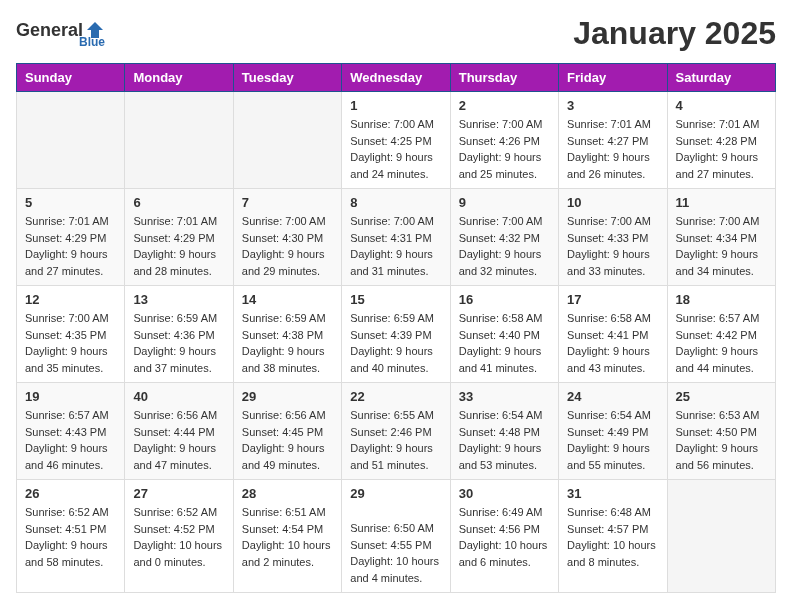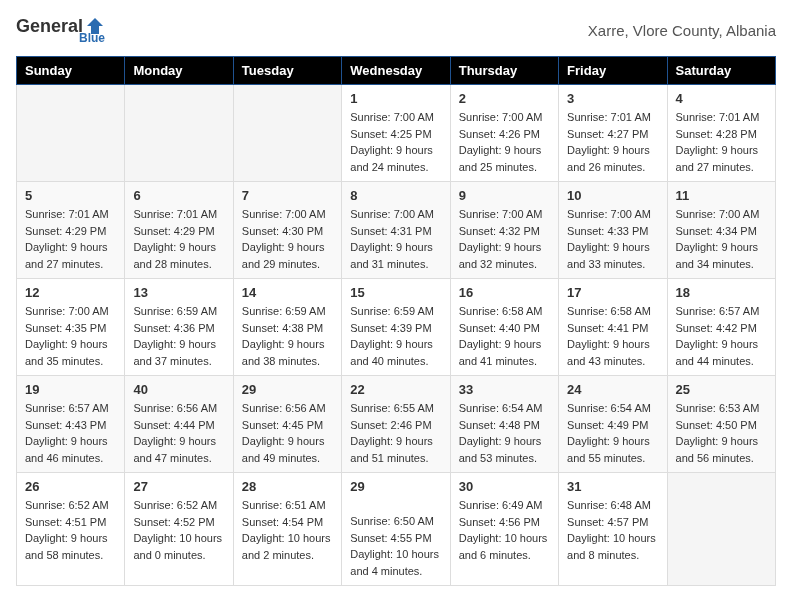--- a/index.html
+++ b/index.html
@@ -50,21 +50,21 @@
       font-size: 15px;
       font-weight: normal;
       color: #555;
     }
     .calendar {
       width: 100%;
       border-collapse: collapse;
       border: 1px solid #ccc;
     }
     .calendar th {
-      background-color: #000000;
+      background-color: #a21caf;
       color: white;
       text-align: left;
       padding: 6px 8px;
       font-size: 13px;
       font-weight: bold;
       border: 1px solid #1f5290;
     }
     .calendar td {
       vertical-align: top;
       padding: 6px 8px;
@@ -105,21 +105,21 @@
       <div style="display:flex; align-items:center; gap:2px;">
         <span class="logo-text-general">General</span>
         <svg class="logo-icon" viewBox="0 0 20 20" xmlns="http://www.w3.org/2000/svg">
           <polygon points="10,2 18,10 14,10 14,18 6,18 6,10 2,10" fill="#2a6bb0"></polygon>
         </svg>
       </div>
       <span class="logo-text-blue" style="margin-top:-4px;">Blue</span>
     </div>
   </div>
   <div class="title-block">
-    <h2>Xarre, Vlore County, Albania</h2>
+    <h1>January 2025</h1>
   </div>
 </div>
 
 <table class="calendar">
   <thead>
     <tr>
     <th>Sunday</th>
         <th>Monday</th>
         <th>Tuesday</th>
         <th>Wednesday</th>

